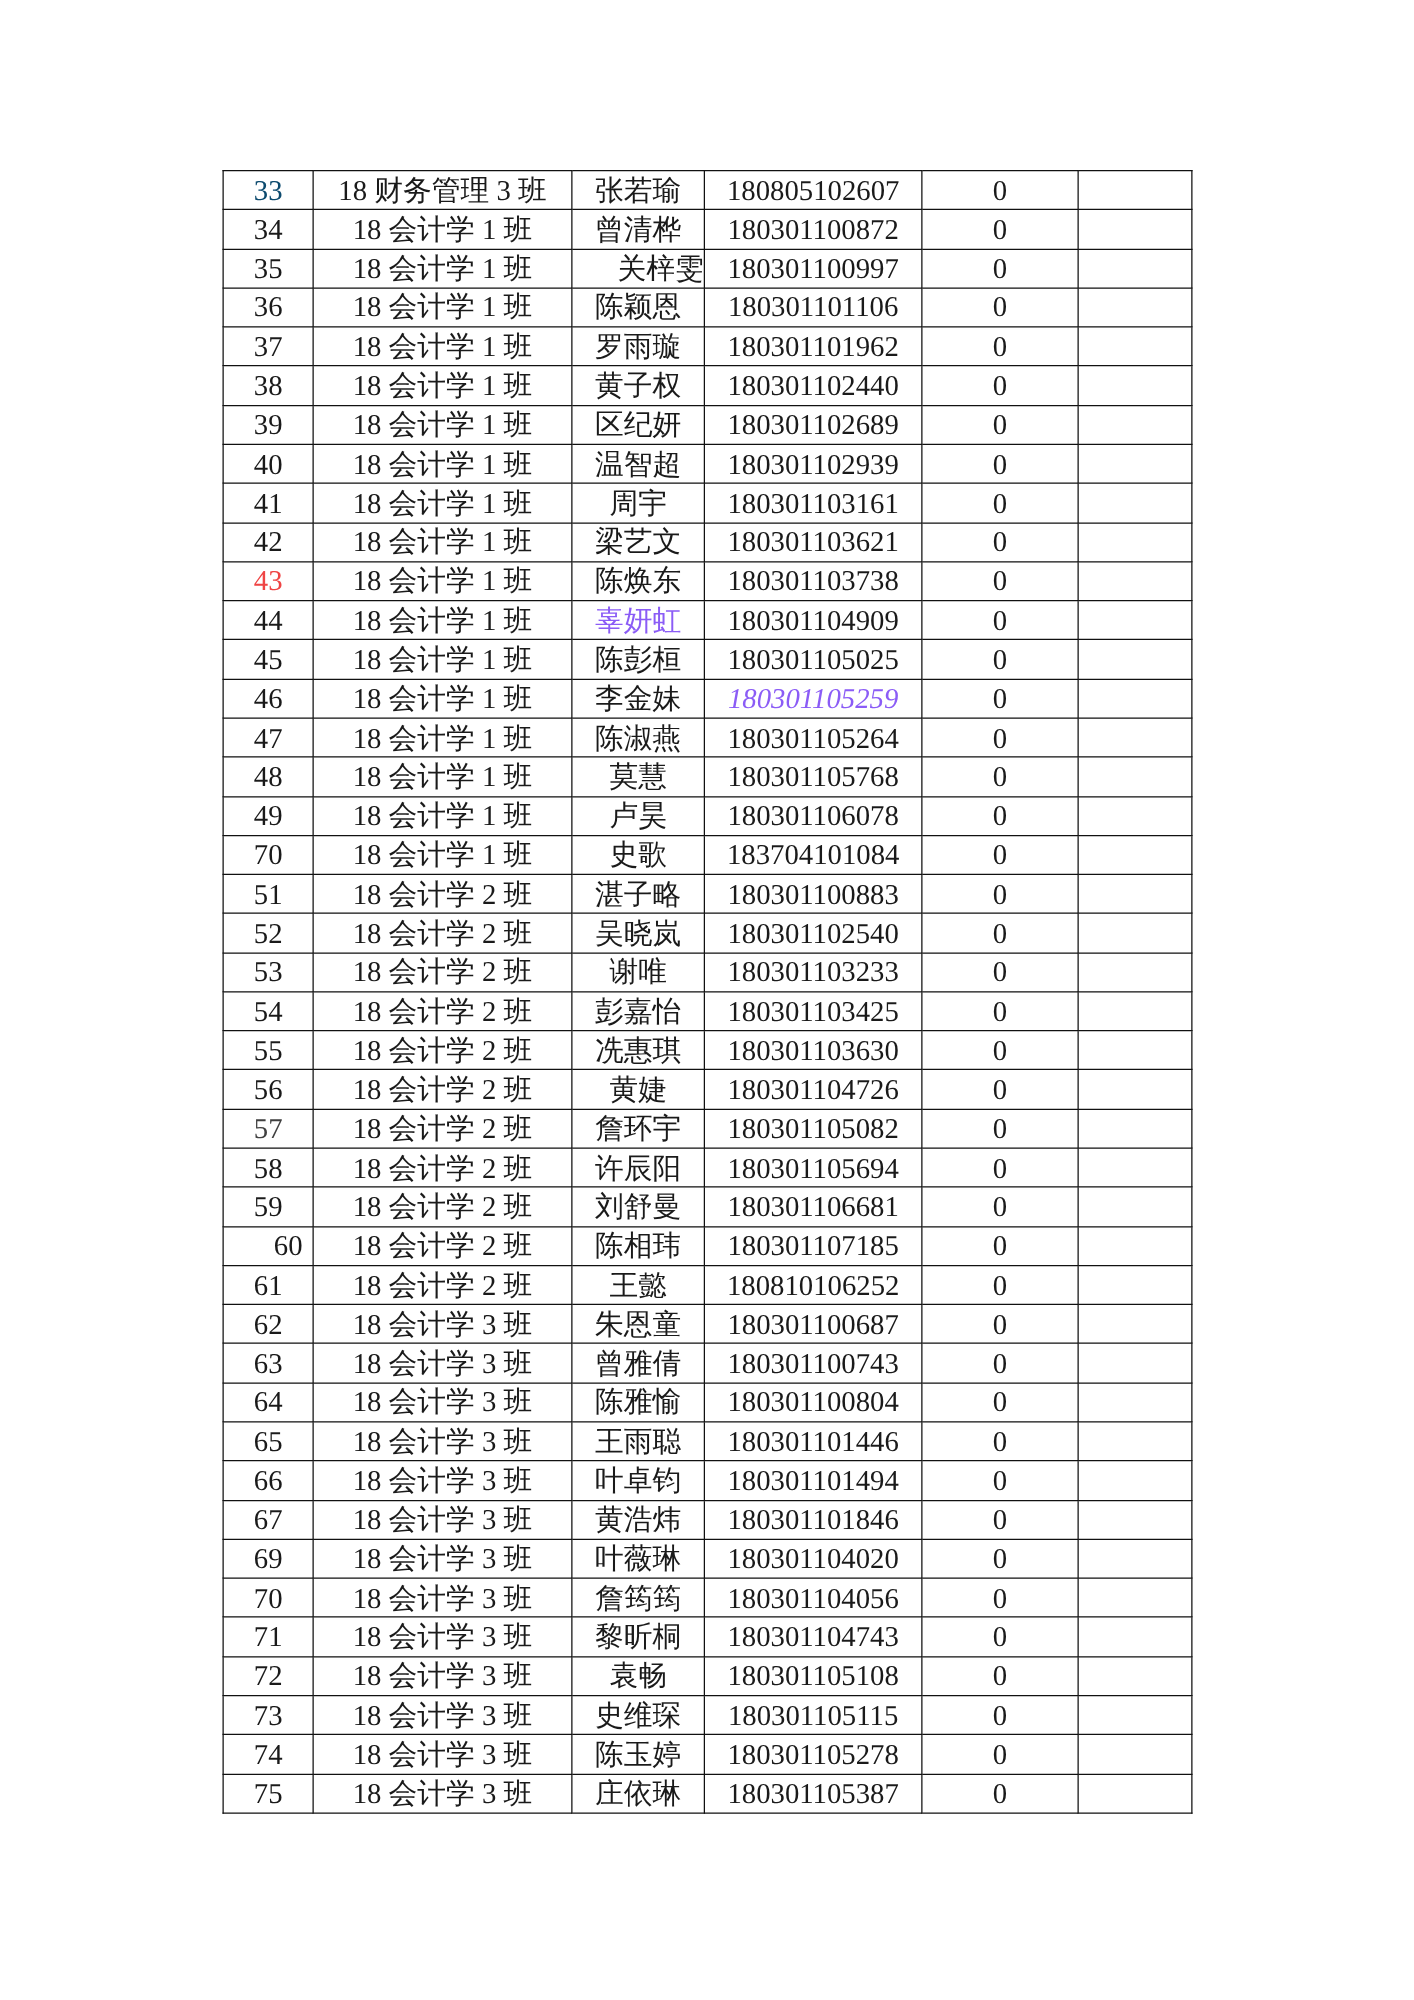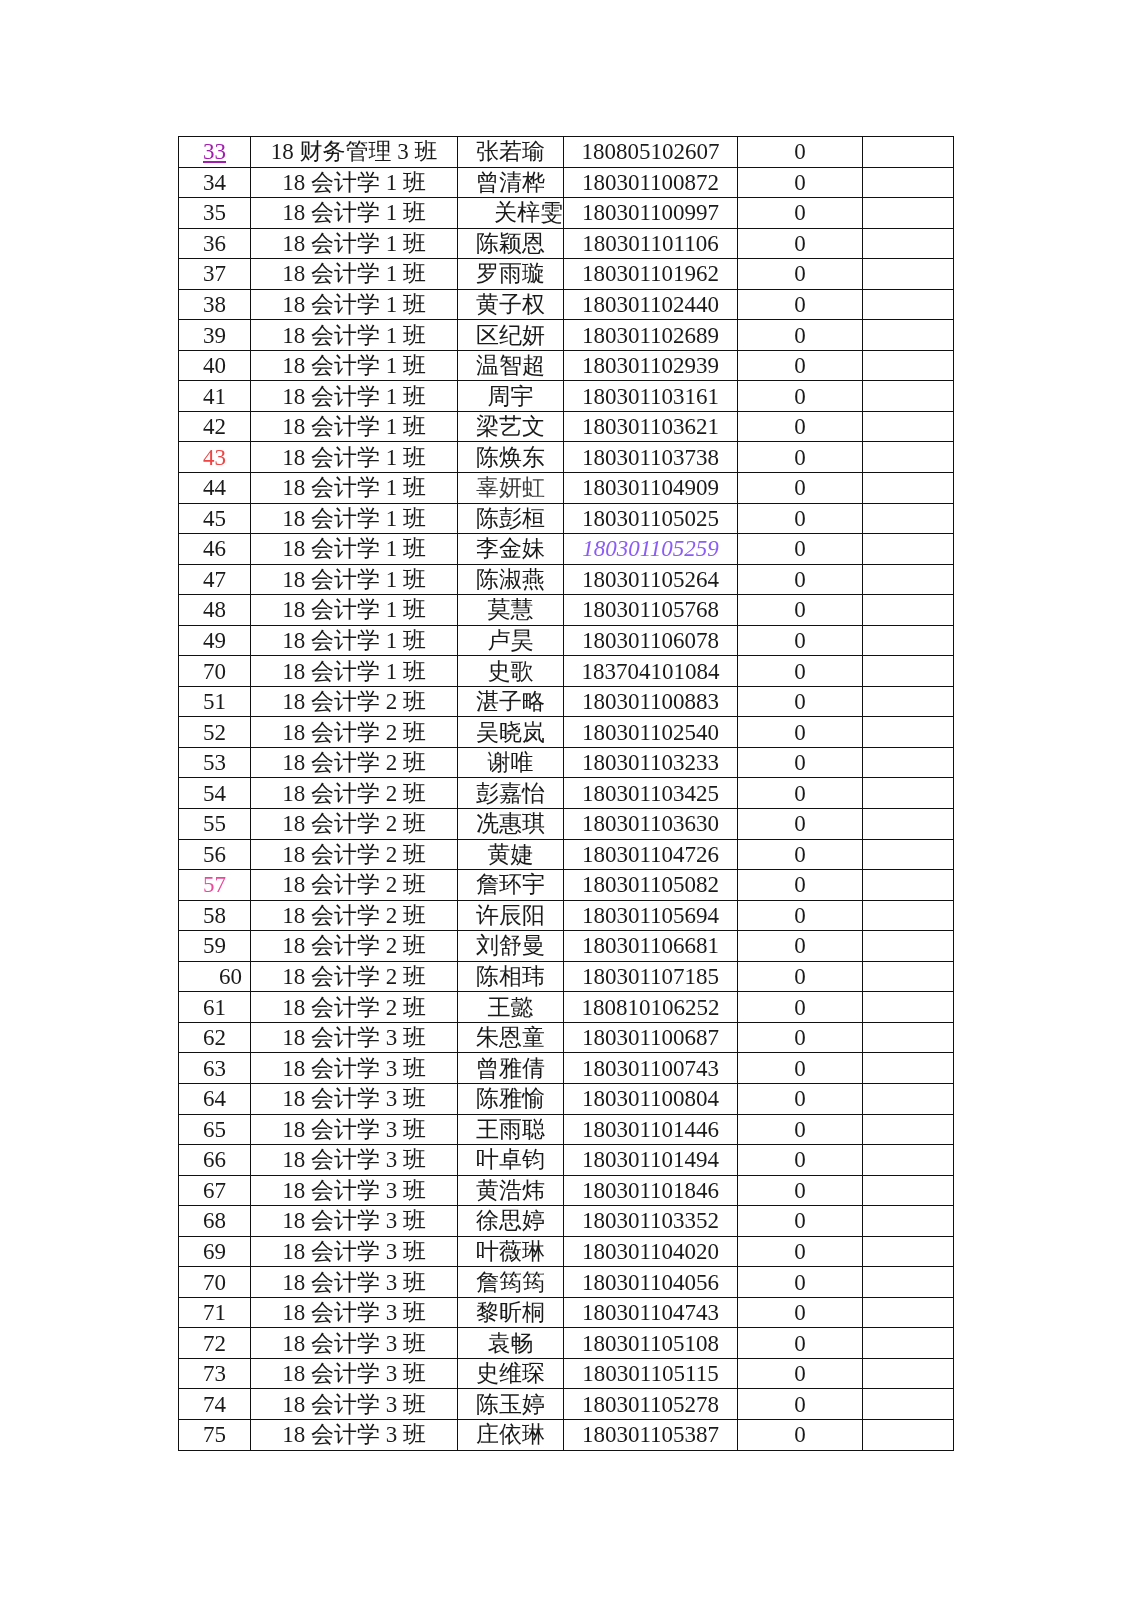--- a/index.html
+++ b/index.html
@@ -50,21 +50,21 @@
     <colgroup>
       <col class="c-index">
       <col class="c-class">
       <col class="c-name">
       <col class="c-id">
       <col class="c-score">
       <col class="c-blank">
     </colgroup>
     <tbody>
         <tr>
-          <td style="color: #a21caf; border-color: rgb(17, 17, 17); text-decoration: underline;">33</td>
+          <td style="color: #0c4a6e; border-color: rgb(17, 17, 17);">33</td>
           <td style="color: rgb(26, 26, 26); border-color: rgb(17, 17, 17);">18 财务管理 3 班</td>
           <td style="color: rgb(26, 26, 26); border-color: rgb(17, 17, 17);">张若瑜</td>
           <td style="color: rgb(26, 26, 26); border-color: rgb(17, 17, 17);">180805102607</td>
           <td style="color: rgb(26, 26, 26); border-color: rgb(17, 17, 17);">0</td>
           <td style="color: rgb(26, 26, 26); border-color: rgb(17, 17, 17);"></td>
         </tr>
         <tr>
           <td style="color: rgb(26, 26, 26); border-color: rgb(17, 17, 17);">34</td>
           <td style="color: rgb(26, 26, 26); border-color: rgb(17, 17, 17);">18 会计学 1 班</td>
           <td style="color: rgb(26, 26, 26); border-color: rgb(17, 17, 17);">曾清桦</td>
@@ -140,21 +140,21 @@
           <td style="color: #ef4444; border-color: rgb(17, 17, 17);">43</td>
           <td style="color: rgb(26, 26, 26); border-color: rgb(17, 17, 17);">18 会计学 1 班</td>
           <td style="color: rgb(26, 26, 26); border-color: rgb(17, 17, 17);">陈焕东</td>
           <td style="color: rgb(26, 26, 26); border-color: rgb(17, 17, 17);">180301103738</td>
           <td style="color: rgb(26, 26, 26); border-color: rgb(17, 17, 17);">0</td>
           <td style="color: rgb(26, 26, 26); border-color: rgb(17, 17, 17);"></td>
         </tr>
         <tr>
           <td style="color: rgb(26, 26, 26); border-color: rgb(17, 17, 17);">44</td>
           <td style="color: rgb(26, 26, 26); border-color: rgb(17, 17, 17);">18 会计学 1 班</td>
-          <td style="color: #404040; border-color: rgb(17, 17, 17); text-align: center;">辜妍虹</td>
+          <td style="color: #8b5cf6; border-color: rgb(17, 17, 17); text-align: center;">辜妍虹</td>
           <td style="color: rgb(26, 26, 26); border-color: rgb(17, 17, 17);">180301104909</td>
           <td style="color: rgb(26, 26, 26); border-color: rgb(17, 17, 17);">0</td>
           <td style="color: rgb(26, 26, 26); border-color: rgb(17, 17, 17);"></td>
         </tr>
         <tr>
           <td style="color: rgb(26, 26, 26); border-color: rgb(17, 17, 17);">45</td>
           <td style="color: rgb(26, 26, 26); border-color: rgb(17, 17, 17);">18 会计学 1 班</td>
           <td style="color: rgb(26, 26, 26); border-color: rgb(17, 17, 17);">陈彭桓</td>
           <td style="color: rgb(26, 26, 26); border-color: rgb(17, 17, 17);">180301105025</td>
           <td style="color: rgb(26, 26, 26); border-color: rgb(17, 17, 17);">0</td>
@@ -242,21 +242,21 @@
         </tr>
         <tr>
           <td style="color: rgb(26, 26, 26); border-color: rgb(17, 17, 17);">56</td>
           <td style="color: rgb(26, 26, 26); border-color: rgb(17, 17, 17);">18 会计学 2 班</td>
           <td style="color: rgb(26, 26, 26); border-color: rgb(17, 17, 17);">黄婕</td>
           <td style="color: rgb(26, 26, 26); border-color: rgb(17, 17, 17);">180301104726</td>
           <td style="color: rgb(26, 26, 26); border-color: rgb(17, 17, 17);">0</td>
           <td style="color: rgb(26, 26, 26); border-color: rgb(17, 17, 17);"></td>
         </tr>
         <tr>
-          <td style="color: #ec4899; border-color: rgb(17, 17, 17);">57</td>
+          <td style="color: #404040; border-color: rgb(17, 17, 17);">57</td>
           <td style="color: rgb(26, 26, 26); border-color: rgb(17, 17, 17);">18 会计学 2 班</td>
           <td style="color: rgb(26, 26, 26); border-color: rgb(17, 17, 17);">詹环宇</td>
           <td style="color: rgb(26, 26, 26); border-color: rgb(17, 17, 17);">180301105082</td>
           <td style="color: rgb(26, 26, 26); border-color: rgb(17, 17, 17);">0</td>
           <td style="color: rgb(26, 26, 26); border-color: rgb(17, 17, 17);"></td>
         </tr>
         <tr>
           <td style="color: rgb(26, 26, 26); border-color: rgb(17, 17, 17);">58</td>
           <td style="color: rgb(26, 26, 26); border-color: rgb(17, 17, 17);">18 会计学 2 班</td>
           <td style="color: rgb(26, 26, 26); border-color: rgb(17, 17, 17);">许辰阳</td>
@@ -326,28 +326,20 @@
           <td style="color: rgb(26, 26, 26); border-color: rgb(17, 17, 17);">叶卓钧</td>
           <td style="color: rgb(26, 26, 26); border-color: rgb(17, 17, 17);">180301101494</td>
           <td style="color: rgb(26, 26, 26); border-color: rgb(17, 17, 17);">0</td>
           <td style="color: rgb(26, 26, 26); border-color: rgb(17, 17, 17);"></td>
         </tr>
         <tr>
           <td style="color: rgb(26, 26, 26); border-color: rgb(17, 17, 17);">67</td>
           <td style="color: rgb(26, 26, 26); border-color: rgb(17, 17, 17);">18 会计学 3 班</td>
           <td style="color: rgb(26, 26, 26); border-color: rgb(17, 17, 17);">黄浩炜</td>
           <td style="color: rgb(26, 26, 26); border-color: rgb(17, 17, 17);">180301101846</td>
-          <td style="color: rgb(26, 26, 26); border-color: rgb(17, 17, 17);">0</td>
-          <td style="color: rgb(26, 26, 26); border-color: rgb(17, 17, 17);"></td>
-        </tr>
-        <tr>
-          <td style="color: rgb(26, 26, 26); border-color: rgb(17, 17, 17);">68</td>
-          <td style="color: rgb(26, 26, 26); border-color: rgb(17, 17, 17);">18 会计学 3 班</td>
-          <td style="color: rgb(26, 26, 26); border-color: rgb(17, 17, 17);">徐思婷</td>
-          <td style="color: rgb(26, 26, 26); border-color: rgb(17, 17, 17);">180301103352</td>
           <td style="color: rgb(26, 26, 26); border-color: rgb(17, 17, 17);">0</td>
           <td style="color: rgb(26, 26, 26); border-color: rgb(17, 17, 17);"></td>
         </tr>
         <tr>
           <td style="color: rgb(26, 26, 26); border-color: rgb(17, 17, 17);">69</td>
           <td style="color: rgb(26, 26, 26); border-color: rgb(17, 17, 17);">18 会计学 3 班</td>
           <td style="color: rgb(26, 26, 26); border-color: rgb(17, 17, 17);">叶薇琳</td>
           <td style="color: rgb(26, 26, 26); border-color: rgb(17, 17, 17);">180301104020</td>
           <td style="color: rgb(26, 26, 26); border-color: rgb(17, 17, 17);">0</td>
           <td style="color: rgb(26, 26, 26); border-color: rgb(17, 17, 17);"></td>

